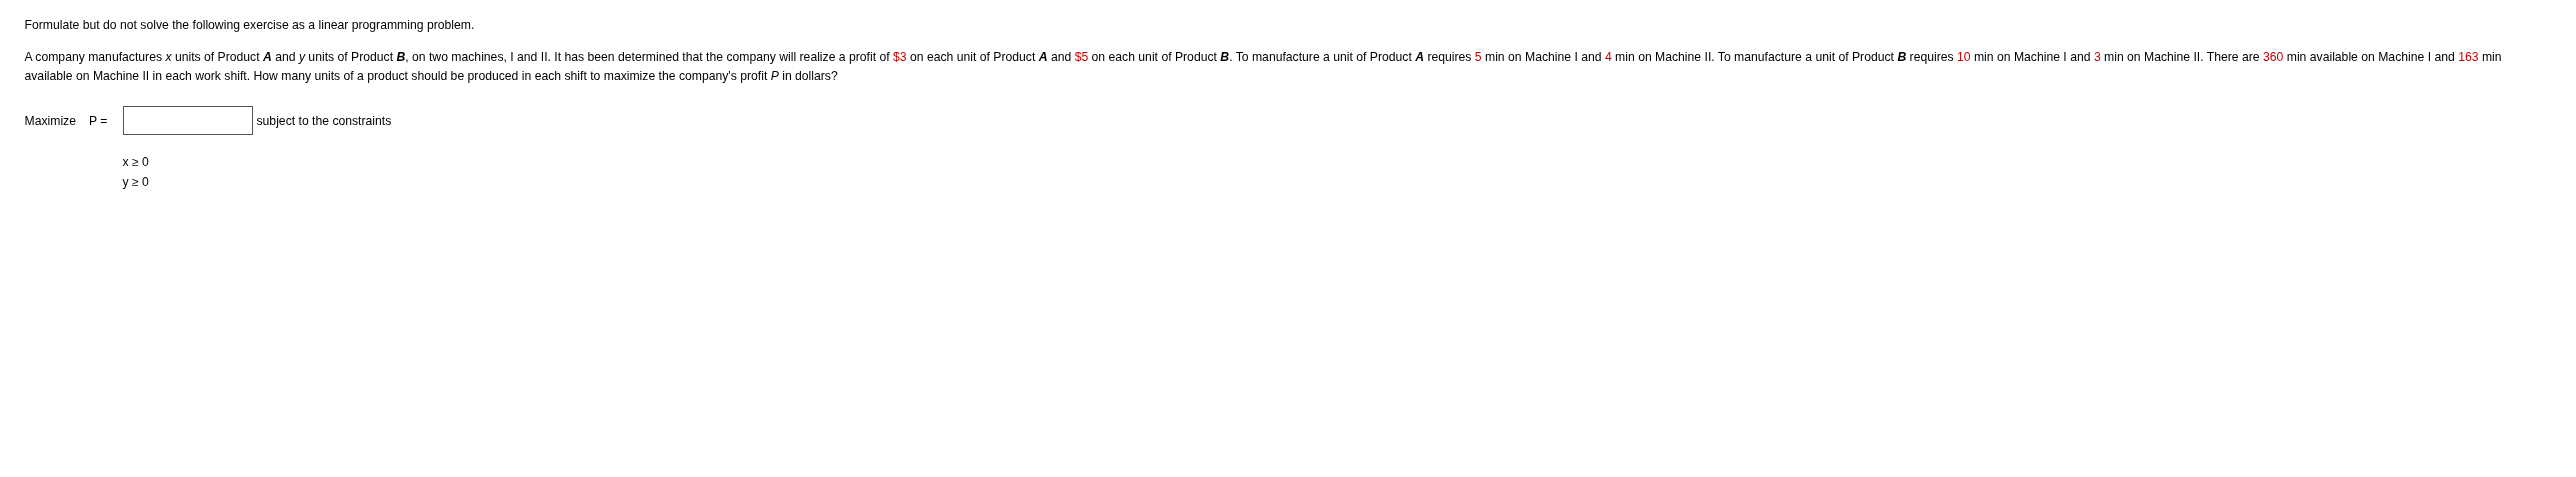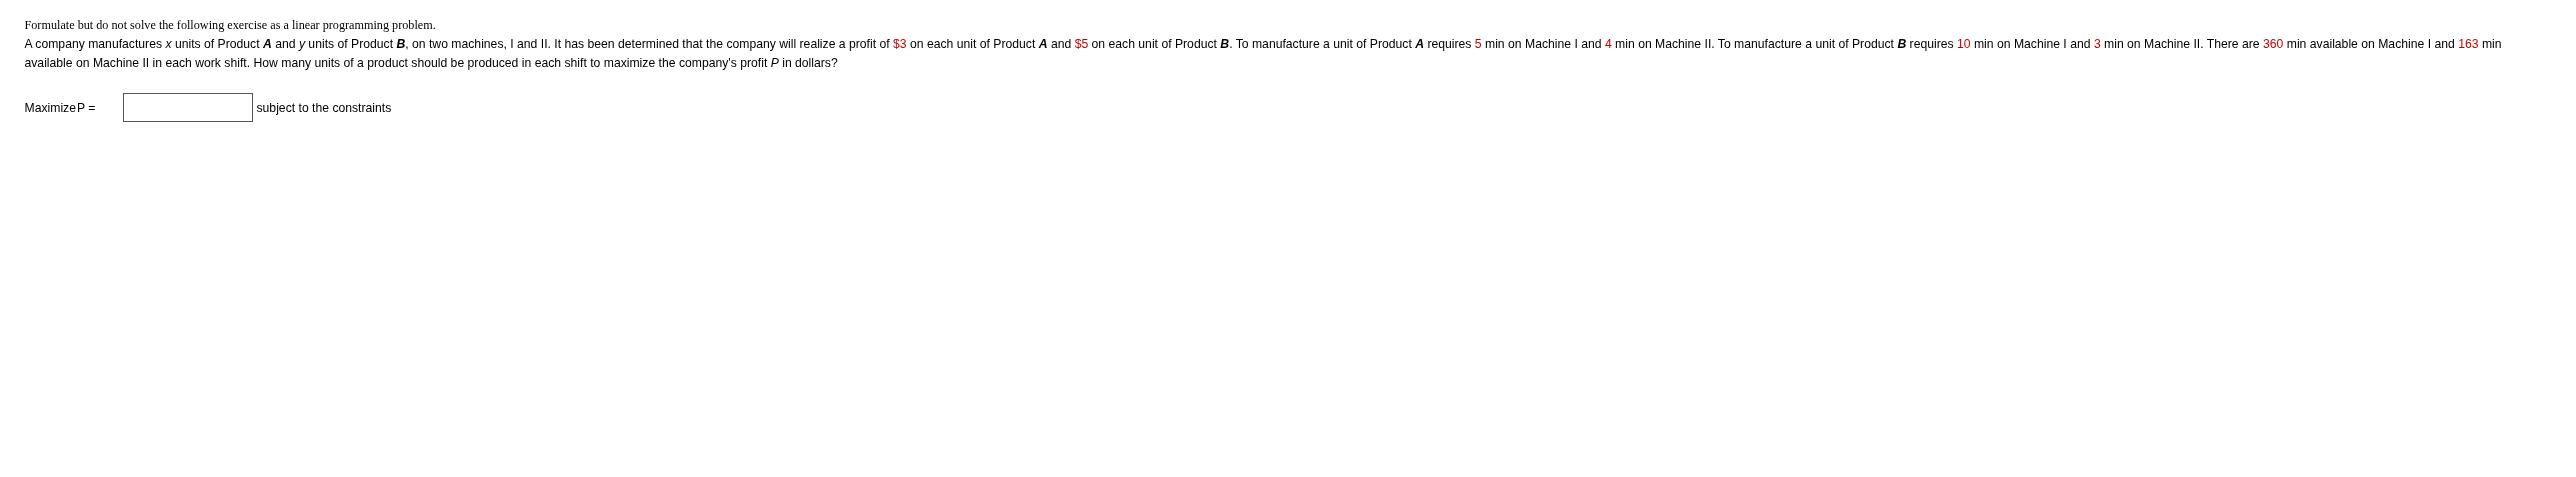--- a/index.html
+++ b/index.html
@@ -12,23 +12,23 @@
       background: #ffffff;
       font-family: Arial, sans-serif;
       font-size: 12.2px;
       color: #000000;
       padding: 16.3px 24.5px;
       width: 100%;
       min-height: 478px;
     }
 
     .intro-line {
+      margin-bottom: 13px;
       font-size: 12.2px;
       line-height: 1.5;
-      font-family: Liberation Serif, serif;
     }
 
     .problem-text {
       font-size: 12.2px;
       line-height: 1.6;
       margin-bottom: 19.6px;
     }
 
     .highlight-red {
       color: #cc0000;
@@ -51,21 +51,21 @@
       display: flex;
       align-items: center;
       margin-bottom: 16.3px;
     }
 
     .label-col {
       width: 98px;
       font-size: 12.2px;
       display: flex;
       align-items: center;
-      gap: 1px;
+      gap: 13px;
     }
 
     .input-box {
       border: 0.8px solid #555555;
       width: 130px;
       height: 29px;
       background: #ffffff;
       outline: none;
       font-size: 11.4px;
       padding: 3.3px 4.9px;
@@ -106,15 +106,19 @@
     <div class="label-col">
       <span>Maximize</span>
       <span>P =</span>
     </div>
     <input type="text" class="input-box" placeholder="" style="">
     <span class="subject-text">subject to the constraints</span>
   </div>
 
 
 
+  <div class="constraints-note">
+    <div class="constraint-line">x ≥ 0</div>
+    <div class="constraint-line">y ≥ 0</div>
+  </div>
 
 </div>
 
 
 </body></html>

